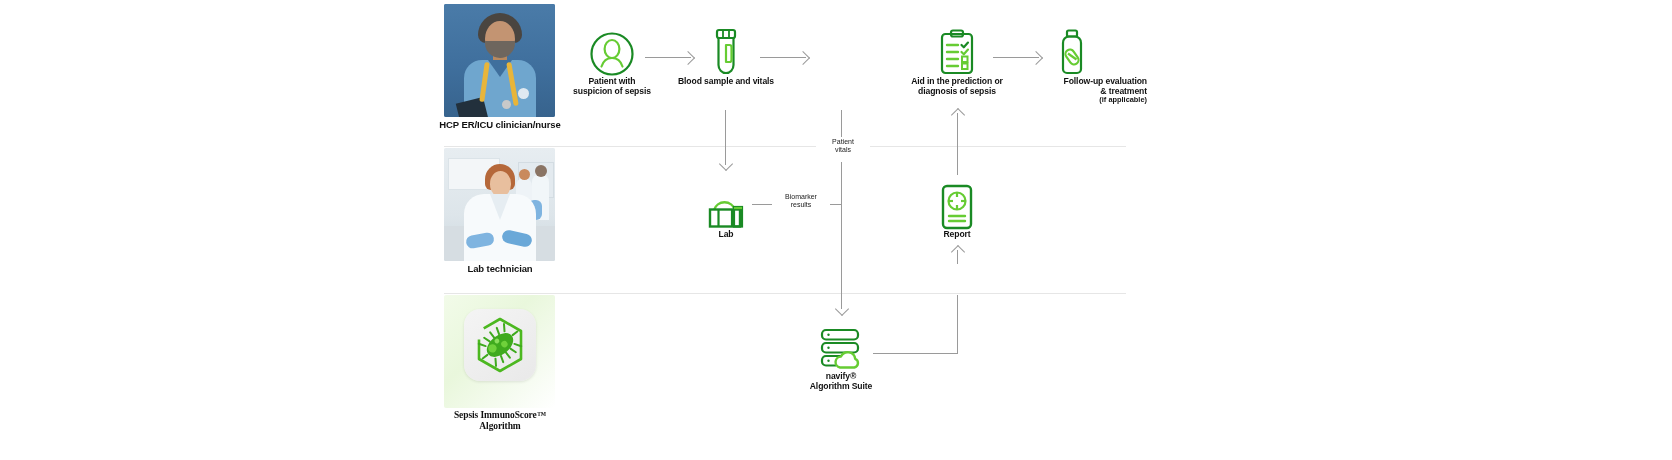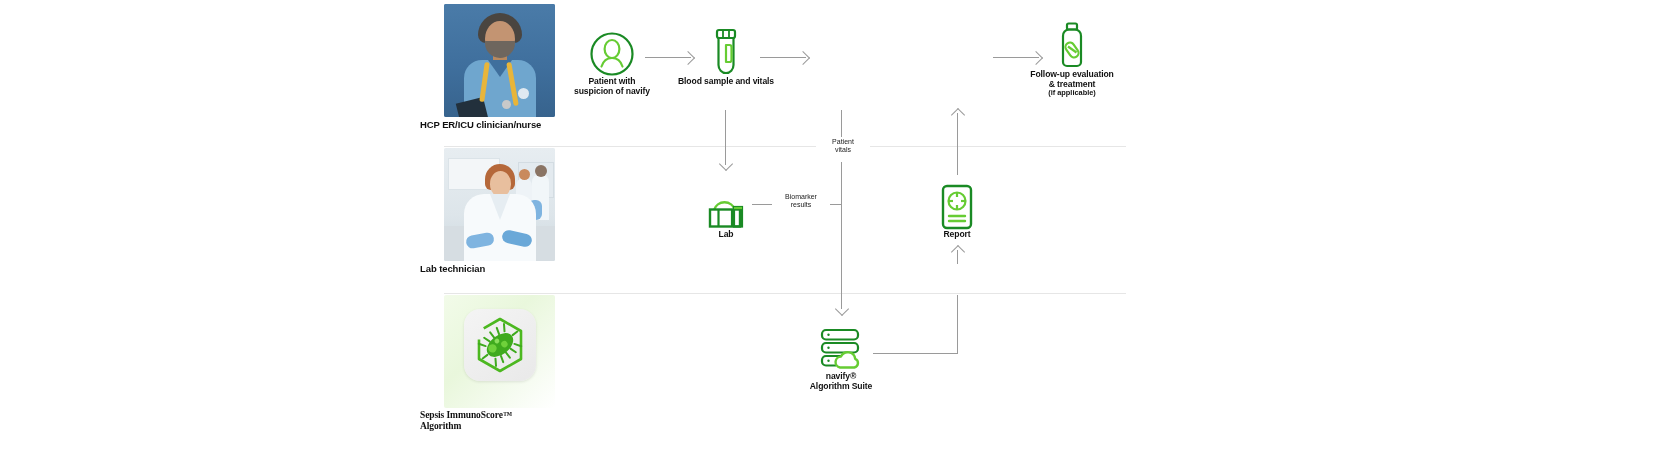--- a/index.html
+++ b/index.html
@@ -8,21 +8,21 @@
     font-family:"Liberation Sans",sans-serif;
     color:#1a1a1a;overflow:hidden;position:relative;
   }
   .canvas{position:absolute;left:0;top:0;width:1672px;height:460px;}
 
   
   .divider{position:absolute;height:1px;background:#e6e6e6;left:444px;width:682px;}
 
   
   .photo{position:absolute;border-radius:2px;overflow:hidden;}
-  .photo-caption{position:absolute;text-align:left;font-size:9.5px;font-weight:bold;
+  .photo-caption{position:absolute;text-align:center;font-size:9.5px;font-weight:bold;
     color:#111;letter-spacing:-0.1px;line-height:11px;width:160px;}
 
   .ph-doc{left:444px;top:4px;width:111px;height:113px;background:#3d72a4;}
   .ph-doc .bg{position:absolute;inset:0;background:
       linear-gradient(180deg,#4a7ba8 0%,#3f6f9d 55%,#37638d 100%);}
   .ph-doc .hair{position:absolute;left:34px;top:9px;width:44px;height:30px;border-radius:22px 22px 8px 8px;background:#4a4540;}
   .ph-doc .face{position:absolute;left:41px;top:17px;width:30px;height:36px;border-radius:15px/18px;background:#c39472;}
   .ph-doc .beard{position:absolute;left:41px;top:37px;width:30px;height:17px;border-radius:0 0 15px 15px;background:#6e665e;}
   .ph-doc .neck{position:absolute;left:49px;top:50px;width:14px;height:12px;background:#b8895f;}
   .ph-doc .scrub{position:absolute;left:20px;top:56px;width:72px;height:60px;background:#6fa6ce;border-radius:18px 18px 0 0;}
@@ -101,21 +101,21 @@
 
   <div class="node" style="left:537px;top:25px;">
     <div class="ico">
       <svg width="46" height="46" viewBox="0 0 46 46">
         <circle cx="23" cy="23" r="20.5" fill="none" stroke="#1a8a24" stroke-width="2.2"></circle>
         <ellipse cx="23" cy="18" rx="7.4" ry="9" fill="none" stroke="#66cc33" stroke-width="2.2"></ellipse>
         <path d="M12.5 35.5 C14.5 29 18.5 27 23 27 C27.5 27 31.5 29 33.5 35.5" fill="none" stroke="#66cc33" stroke-width="2.2" stroke-linecap="round"></path>
       </svg>
     </div>
     <div class="lbl">Patient with</div>
-    <div class="lbl">suspicion of navify</div>
+    <div class="lbl">suspicion of sepsis</div>
   </div>
 
   <div class="hline" style="left:645px;top:57px;width:46px;"></div>
   <div class="arrow-chev chev-r" style="left:683px;top:53px;"></div>
 
   <div class="node" style="left:651px;top:25px;">
     <div class="ico">
       <svg width="34" height="50" viewBox="0 0 34 50">
         <rect x="8" y="3" width="18" height="8" rx="2" fill="none" stroke="#1a8a24" stroke-width="2.2"></rect>
         <line x1="14" y1="3" x2="14" y2="11" stroke="#1a8a24" stroke-width="1.8"></line>
@@ -124,25 +124,43 @@
         <path d="M17 18 L20.5 18 a2 2 0 0 1 2 2 L22.5 33 a2 2 0 0 1 -2 2 L17 35 Z" fill="none" stroke="#66cc33" stroke-width="2.2" stroke-linejoin="round"></path>
       </svg>
     </div>
     <div class="lbl">Blood sample and vitals</div>
   </div>
 
   <div class="hline" style="left:760px;top:57px;width:46px;"></div>
   <div class="arrow-chev chev-r" style="left:798px;top:53px;"></div>
 
 
+  <div class="node" style="left:882px;top:25px;">
+    <div class="ico">
+      <svg width="38" height="48" viewBox="0 0 38 48">
+        <rect x="4" y="5" width="30" height="39" rx="3.5" fill="none" stroke="#1a8a24" stroke-width="2.2"></rect>
+        <rect x="13" y="1.5" width="12" height="6" rx="2" fill="none" stroke="#1a8a24" stroke-width="2.2"></rect>
+        <line x1="9" y1="16" x2="20" y2="16" stroke="#66cc33" stroke-width="2.4" stroke-linecap="round"></line>
+        <line x1="9" y1="23" x2="20" y2="23" stroke="#66cc33" stroke-width="2.4" stroke-linecap="round"></line>
+        <line x1="9" y1="30" x2="20" y2="30" stroke="#66cc33" stroke-width="2.4" stroke-linecap="round"></line>
+        <line x1="9" y1="37" x2="20" y2="37" stroke="#66cc33" stroke-width="2.4" stroke-linecap="round"></line>
+        <path d="M23.5 16 L25.8 18.3 L30 13.6" fill="none" stroke="#1a8a24" stroke-width="2.2" stroke-linecap="round" stroke-linejoin="round"></path>
+        <path d="M23.5 23 L25.8 25.3 L30 20.6" fill="none" stroke="#66cc33" stroke-width="2.2" stroke-linecap="round" stroke-linejoin="round"></path>
+        <rect x="24" y="27.5" width="5.5" height="5.5" fill="none" stroke="#66cc33" stroke-width="2"></rect>
+        <rect x="24" y="34.5" width="5.5" height="5.5" fill="none" stroke="#66cc33" stroke-width="2"></rect>
+      </svg>
+    </div>
+    <div class="lbl">Aid in the prediction or</div>
+    <div class="lbl">diagnosis of sepsis</div>
+  </div>
 
   <div class="hline" style="left:993px;top:57px;width:46px;"></div>
   <div class="arrow-chev chev-r" style="left:1031px;top:53px;"></div>
 
-  <div class="node" style="left:997px;top:18px;">
+  <div class="node" style="left:997px;top:25px;text-align:right;">
     <div class="ico">
       <svg width="34" height="48" viewBox="0 0 34 48">
         <rect x="12" y="1.5" width="10" height="6" rx="1.6" fill="none" stroke="#1a8a24" stroke-width="2.2"></rect>
         <path d="M8 14 a6 6 0 0 1 6 -6.5 L20 7.5 a6 6 0 0 1 6 6.5 L26 40 a4 4 0 0 1 -4 4 L12 44 a4 4 0 0 1 -4 -4 Z" fill="none" stroke="#1a8a24" stroke-width="2.2"></path>
         <g stroke="#66cc33" stroke-width="2.2" fill="none">
           <rect x="12.5" y="20" width="9" height="16" rx="4.5" transform="rotate(-35 17 28)"></rect>
           <line x1="13" y1="24.5" x2="21.5" y2="30.5"></line>
         </g>
       </svg>
     </div>

